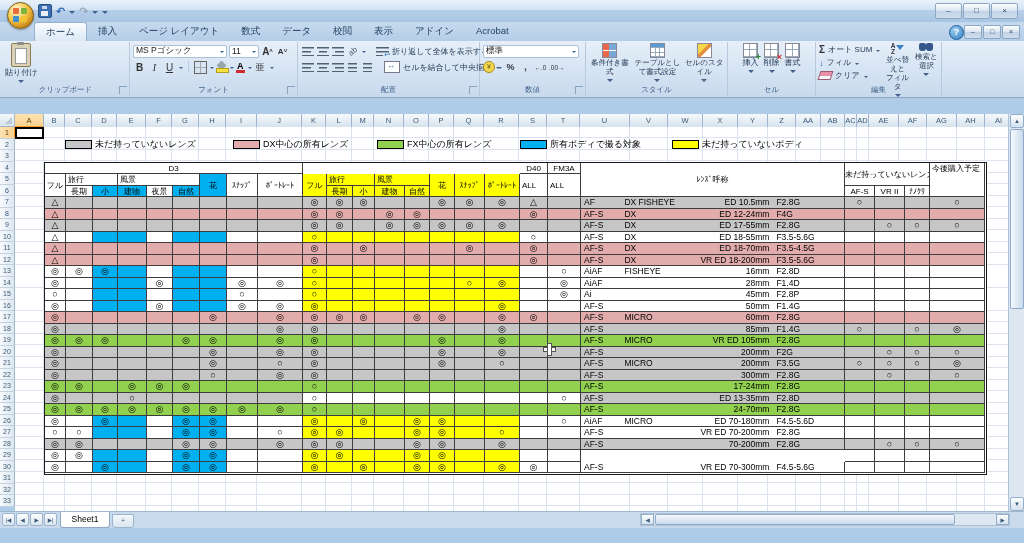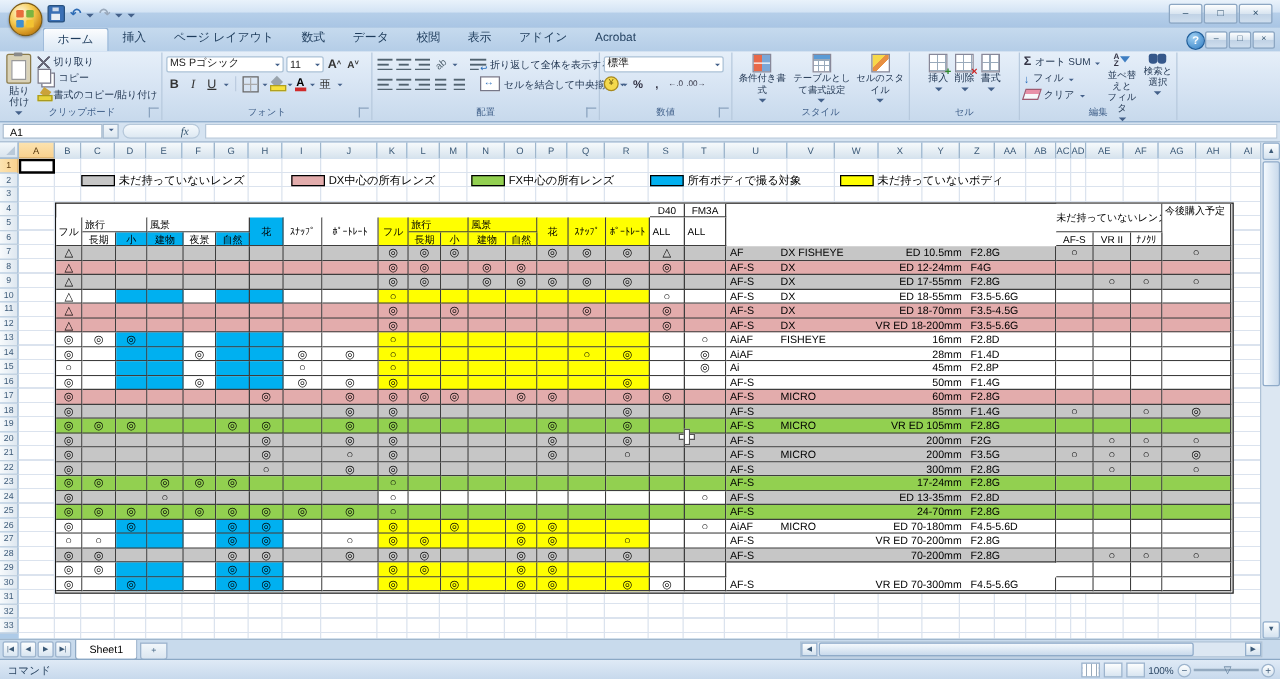--- a/index.html
+++ b/index.html
@@ -233,34 +233,20 @@
 
   <div class="ribbon">
 
     <div class="rgroup" style="width:128px">
       <div style="display:flex;gap:4px;">
         <div class="bb">
           <span class="ic-paste"></span>
           <span>貼り付け</span>
             <span class="dar"></span>
         </div>
-        <div>
-          <div class="sb">
-              <span class="ic-cut"></span>
-              <span>切り取り</span>
-            </div>
-          <div class="sb">
-              <span class="ic-copy"></span>
-              <span>コピー</span>
-            </div>
-          <div class="sb">
-              <span class="ic-painter"></span>
-              <span>書式のコピー/貼り付け</span>
-            </div>
-        </div>
       </div>
       <span class="glabel">クリップボード</span>
       <span class="launcher"></span>
     </div>
 
     <div class="rgroup" style="width:168px">
       <div class="frow">
         <span class="combo" style="width:94px">
             <span>MS Pゴシック</span>
             <span class="dar sm"></span>
@@ -431,28 +417,20 @@
         <div class="bb" style="width:30px;white-space:pre-line">
           <span class="ic-find"></span>
           <span style="font-size:7.5px">検索と
 選択</span><span class="dar"></span>
         </div>
       </div>
       <span class="glabel">編集</span>
     </div>
   </div>
 
-  <div class="fbar">
-    <div class="namebox">A1</div>
-    <div class="nbarrow">
-        <span class="dar sm" style="margin-top:0"></span>
-      </div>
-    <div class="fxpill">fx</div>
-    <div class="ffield"></div>
-  </div>
 
   <div class="corner"></div>
   <div id="colheads">
       <div class="colhead selhdr" style="left: 0px; width: 29px;">A</div>
       <div class="colhead" style="left: 29px; width: 21px;">B</div>
       <div class="colhead" style="left: 50px; width: 27px;">C</div>
       <div class="colhead" style="left: 77px; width: 25px;">D</div>
       <div class="colhead" style="left: 102px; width: 29px;">E</div>
       <div class="colhead" style="left: 131px; width: 26px;">F</div>
       <div class="colhead" style="left: 157px; width: 27px;">G</div>
@@ -570,22 +548,24 @@
       </div>
       <div class="legend-item" style="left: 505px; top: 12px;">
         <div class="swatch" style="background: rgb(0, 176, 240);"></div>
         <div class="legend-label">所有ボディで撮る対象</div>
       </div>
       <div class="legend-item" style="left: 657px; top: 12px;">
         <div class="swatch" style="background: rgb(255, 255, 0);"></div>
         <div class="legend-label">未だ持っていないボディ</div>
       </div>
       <div id="ntable">
+        <div class="tcell" style="left: 0px; top: 0px; width: 258px; height: 11.5px; background: rgb(255, 255, 255); line-height: 11.5px;">D3</div>
         <div class="tcell" style="left: 475px; top: 0px; width: 28px; height: 11.5px; background: rgb(255, 255, 255); line-height: 11.5px;">D40</div>
         <div class="tcell" style="left: 503px; top: 0px; width: 33px; height: 11.5px; background: rgb(255, 255, 255); line-height: 11.5px;">FM3A</div>
+        <div class="tcell" style="left: 536px; top: 0px; width: 264px; height: 34.5px; background: rgb(255, 255, 255); line-height: 34.5px;">ﾚﾝｽﾞ呼称</div>
         <div class="tcell" style="left: 800px; top: 0px; width: 85px; height: 23px; background: rgb(255, 255, 255); line-height: 23px;">未だ持っていないレンズ</div>
         <div class="tcell wrap" style="left: 885px; top: 0px; width: 55px; height: 34.5px; background: rgb(255, 255, 255); line-height: 34.5px;">今後購入予定</div>
         <div class="tcell" style="left: 0px; top: 11.5px; width: 21px; height: 23px; background: rgb(255, 255, 255); line-height: 23px;">フル</div>
         <div class="tcell ltext" style="left: 21px; top: 11.5px; width: 52px; height: 11.5px; background: rgb(255, 255, 255); line-height: 11.5px;">旅行</div>
         <div class="tcell ltext" style="left: 73px; top: 11.5px; width: 82px; height: 11.5px; background: rgb(255, 255, 255); line-height: 11.5px;">風景</div>
         <div class="tcell" style="left: 155px; top: 11.5px; width: 27px; height: 23px; background: rgb(0, 176, 240); line-height: 23px;">花</div>
         <div class="tcell" style="left: 182px; top: 11.5px; width: 31px; height: 23px; background: rgb(255, 255, 255); line-height: 23px;">ｽﾅｯﾌﾟ</div>
         <div class="tcell" style="left: 213px; top: 11.5px; width: 45px; height: 23px; background: rgb(255, 255, 255); line-height: 23px;">ﾎﾟｰﾄﾚｰﾄ</div>
         <div class="tcell" style="left: 258px; top: 11.5px; width: 24px; height: 23px; background: rgb(255, 255, 0); line-height: 23px;">フル</div>
         <div class="tcell ltext" style="left: 282px; top: 11.5px; width: 48px; height: 11.5px; background: rgb(255, 255, 0); line-height: 11.5px;">旅行</div>
@@ -1338,35 +1318,19 @@
       </div>
     <div class="sheettab">Sheet1</div>
     <div class="instab">+</div>
     <div class="hscroll">
       <span class="harrow" style="left:0">◀</span>
       <span class="hthumb"></span>
       <span class="harrow" style="right:0">▶</span>
     </div>
   </div>
 
-  <div class="statusbar">
-    <span class="stleft">コマンド</span>
-    <div class="stright">
-      <span class="viewbtn grid"></span>
-      <span class="viewbtn"></span>
-      <span class="viewbtn"></span>
-      <span class="zoomtxt">100%</span>
-      <div class="zslider">
-        <span class="zend">−</span>
-        <span class="ztrack">
-            <span class="zthumb">▽</span>
-          </span>
-        <span class="zend">+</span>
-      </div>
-    </div>
-  </div>
 
   <div id="cursor">
       <b></b>
       <b></b>
       <i></i>
     </div>
 </div>
 
 </body></html>

